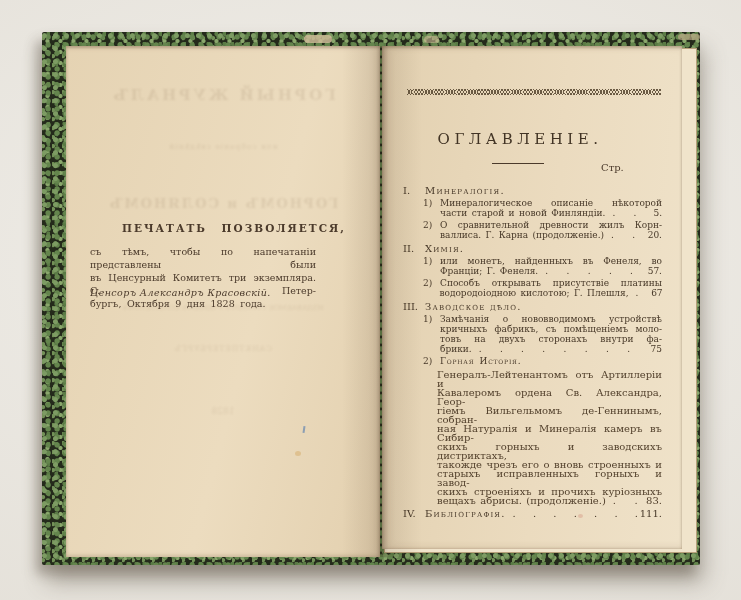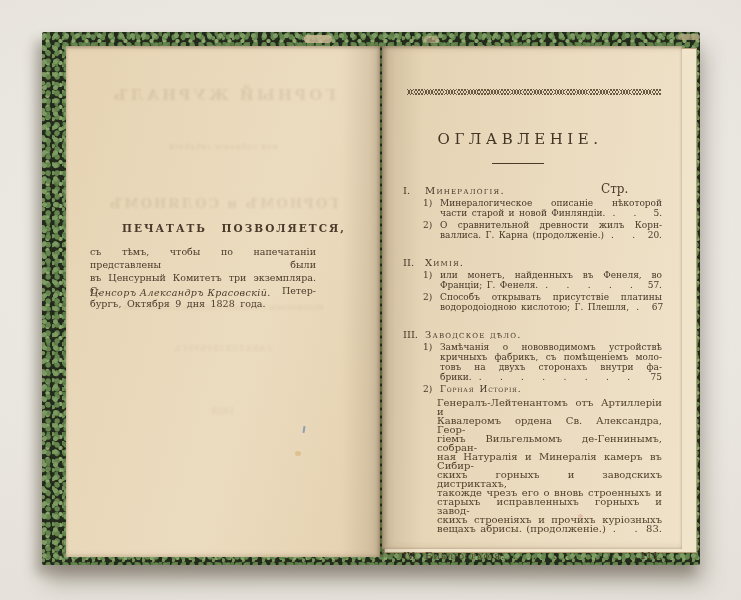--- a/index.html
+++ b/index.html
@@ -60,33 +60,33 @@
   .stain.yellow{left:229px;top:405px;width:6px;height:5px;border-radius:50%;background:#cf9e4f;opacity:.38;}
   .stain.spot2{left:196px;top:468px;width:5px;height:4px;border-radius:50%;background:#d8a08a;opacity:.5;}
   
   .zigzag{position:absolute;left:25px;top:43px;width:254px;height:6px;opacity:.85;
     background:
       repeating-linear-gradient(115deg, #55452f 0 .8px, transparent .8px 2.6px),
       repeating-linear-gradient(65deg, #55452f 0 .8px, transparent .8px 2.6px);}
   .toc-title{position:absolute;left:28px;top:84px;width:220px;text-align:center;
     font-size:15px;letter-spacing:4.5px;color:#4234256;color:#423425;}
   .title-rule{position:absolute;left:110px;top:117px;width:52px;border-top:1.4px solid #4b3a2b;}
-  .str-label{position:absolute;left:219px;top:136px;font-size:12px;color:#4b3a2b;}
+  .str-label{position:absolute;left:219px;top:116px;font-size:10px;color:#4b3a2b;}
   .toc{position:absolute;left:21px;top:139px;width:259px;color:#473828;}
   .entry{position:relative;}
   .entry .num{position:absolute;left:0;top:0;}
-  .entry.section{padding-left:22px;font-size:10px;line-height:11px;margin-top:17px;}
+  .entry.section{padding-left:22px;font-size:10px;line-height:11px;margin-top:3px;}
   .entry.section:first-child{margin-top:0;}
   .entry.section .sec-label{font-variant:small-caps;letter-spacing:1.2px;}
   .entry.item{padding-left:37px;font-size:9px;line-height:10px;margin-top:2px;word-spacing:1.5px;}
   .entry.item .num{left:20px;}
   .entry.item .item-label{font-variant:small-caps;letter-spacing:.8px;}
   .entry.para{padding-left:34px;font-size:10px;line-height:9px;margin-top:4px;word-spacing:1.2px;color:#52402c;}
   .ln.just{text-align:justify;text-align-last:justify;text-justify:inter-word;}
-  .lastln{display:flex;align-items:baseline;}
+  .lastln{display:flex;align-items:baseline;justify-content:center;}
   .lastln .t{white-space:pre;}
   .dots{flex:1;overflow:hidden;white-space:nowrap;letter-spacing:7px;padding-left:7px;min-width:8px;}
   .pg{text-align:right;white-space:pre;margin-left:3px;min-width:16px;}
 </style>
 </head>
 <body>
 
 <div class="scene">
   <div class="book">
     <div class="wear w1"></div>

